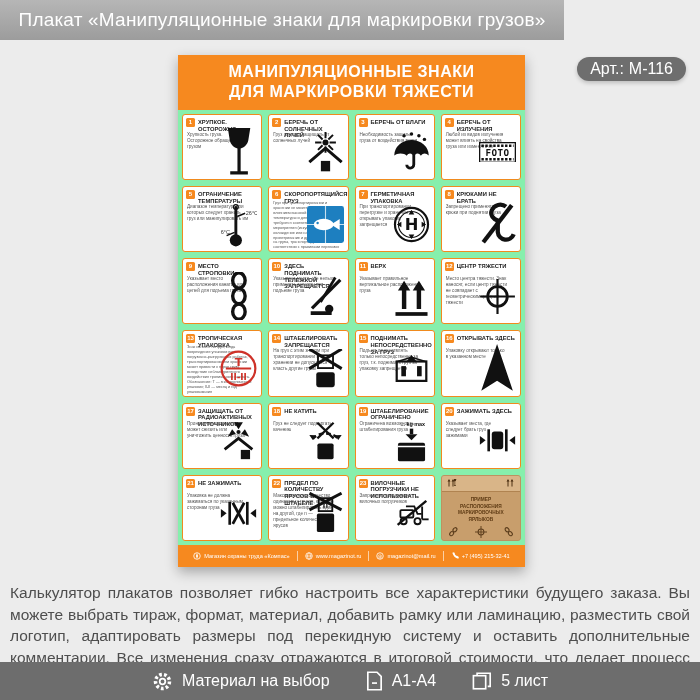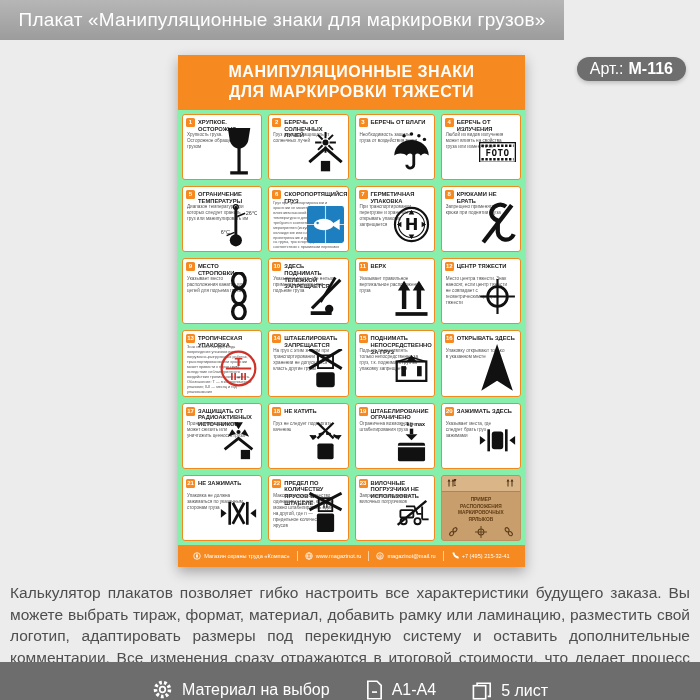--- a/index.html
+++ b/index.html
@@ -6,21 +6,21 @@
   body{width:700px;height:700px;position:relative;overflow:hidden;
        background:#ececec;font-family:"Liberation Sans",sans-serif}
 
   .title-bar{position:absolute;top:0;left:0;width:564px;height:40px;
     background:linear-gradient(#b6b6b6,#9c9c9c);display:flex;align-items:center;
     justify-content:center;color:#fff;font-size:19px;letter-spacing:.2px}
 
   .art-badge{position:absolute;top:57px;right:14px;height:24px;background:#6e6e6e;
     border-radius:12px;color:#fff;font-size:16px;display:flex;align-items:center;
     padding:0 13px;gap:5px;box-shadow:0 2px 4px rgba(0,0,0,.2)}
-  .art-badge b{font-weight:bold}
+  .art-badge b{font-weight:normal}
 
   .poster{position:absolute;left:178px;top:55px;width:347px;height:512px;
     background:#86efac;box-shadow:0 5px 12px rgba(0,0,0,.3);
     display:flex;flex-direction:column}
   .poster-header{background:#F6891F;color:#fff;text-align:center;font-weight:bold;
     font-size:16px;line-height:1.28;padding:7px 0 7px;letter-spacing:.5px}
   .signs-grid{flex:1;min-height:0;display:grid;grid-template-columns:repeat(4,1fr);
     grid-auto-rows:1fr;gap:6px;padding:4px}
 
   .cell{background:#fff;border:1px solid #F08A1E;border-radius:3px;position:relative;
@@ -47,21 +47,21 @@
 
   .poster-footer{background:#F6891F;height:22px;display:flex;align-items:center;
     justify-content:center;gap:7px;color:#fff;font-size:5.6px}
   .pf-item{display:flex;align-items:center;gap:3px;white-space:nowrap}
   .pf-sep{width:1px;height:10px;background:rgba(255,255,255,.6)}
 
   .description{position:absolute;left:10px;top:582px;width:680px;font-size:15.5px;
     line-height:21.5px;color:#4e4e4e;text-align:justify}
 
   .bottom-bar{position:absolute;left:0;bottom:0;width:700px;height:38px;background:#6d6d6d;
-    display:flex;align-items:flex-end;justify-content:center;gap:36px;color:#fff;font-size:16px}
+    display:flex;align-items:center;justify-content:center;gap:36px;color:#fff;font-size:16px}
   .bb-item{display:flex;align-items:center;gap:9px}
 </style>
 </head>
 <body>
 
 <div class="title-bar">
   <span>Плакат «Манипуляционные знаки для маркировки грузов»</span>
 </div>
 
 <div class="art-badge">

